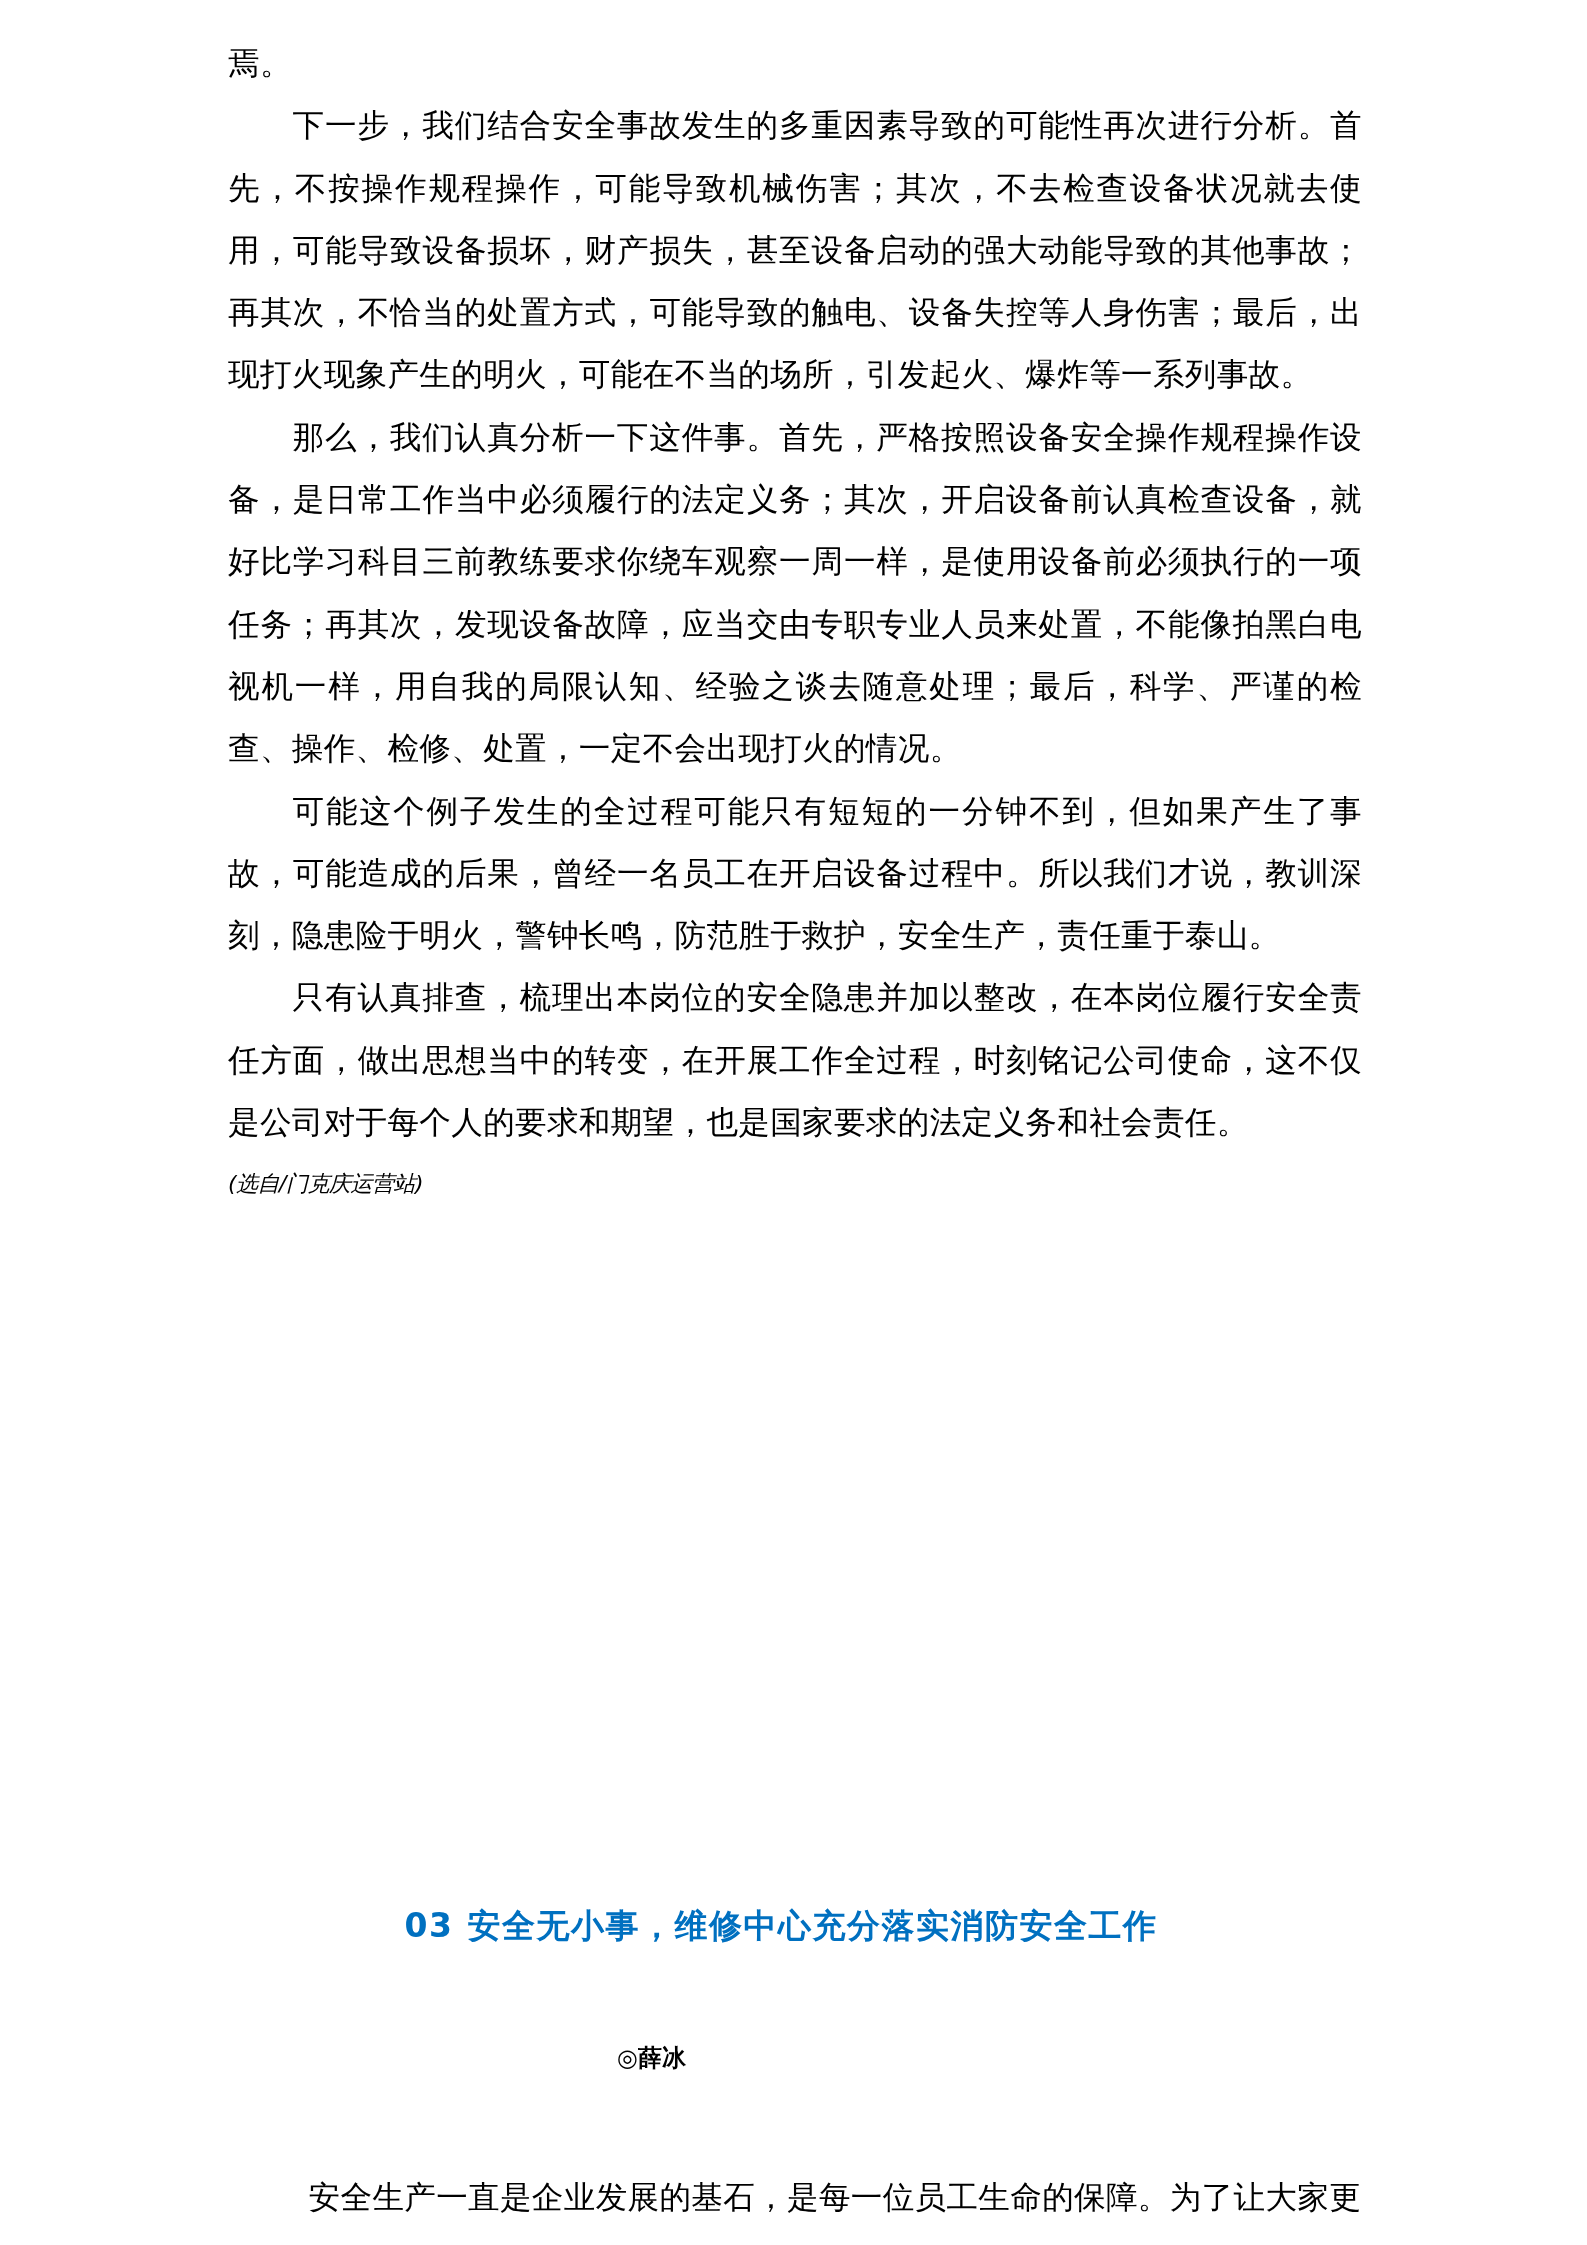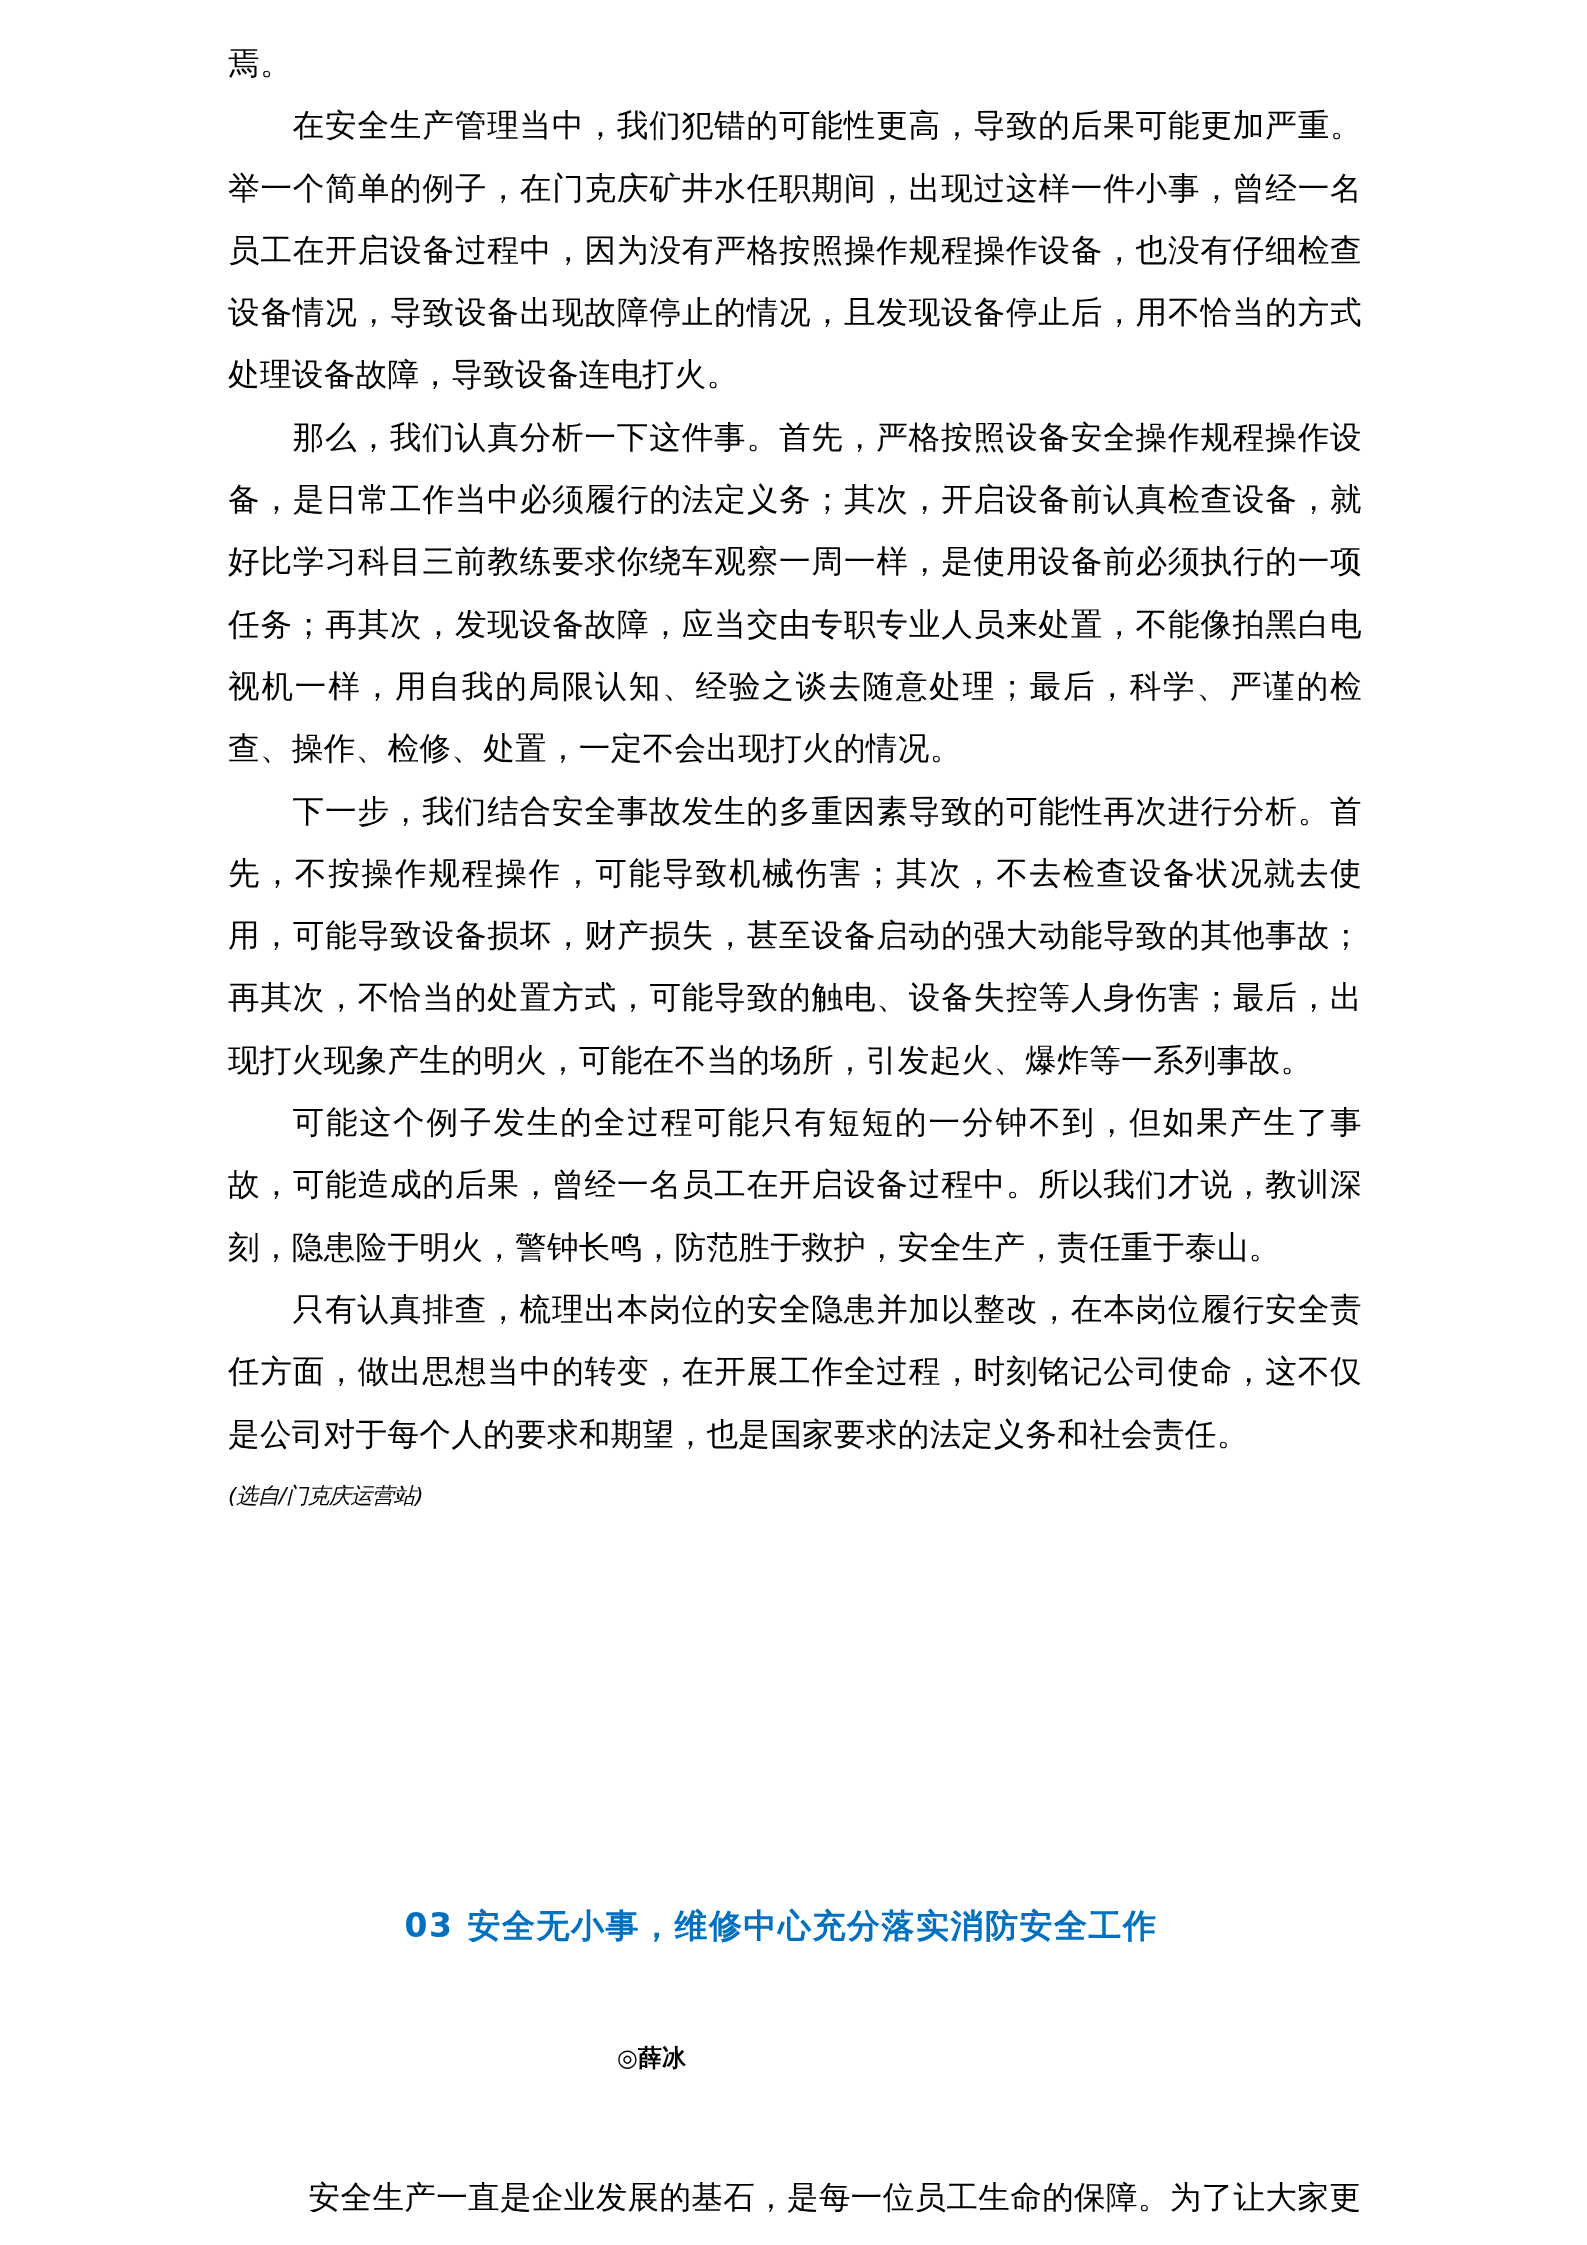--- a/index.html
+++ b/index.html
@@ -94,23 +94,22 @@
     white-space: nowrap;
   }
 </style>
 </head>
 <body>
 
 <div class="page">
 
   <div class="body-text">
     <p>焉。</p>
-    <p class="indent">在安全生产管理当中，我们犯错的可能性更高，导致的后果可能更加严重。举一个简单的例子，在门克庆矿井水任职期间，出现过这样一件小事，曾经一名员工在开启设备过程中，因为没有严格按照操作规程操作设备，也没有仔细检查设备情况，导致设备出现故障停止的情况，且发现设备停止后，用不恰当的方式处理设备故障，导致设备连电打火。</p>
+    <p class="indent">下一步，我们结合安全事故发生的多重因素导致的可能性再次进行分析。首先，不按操作规程操作，可能导致机械伤害；其次，不去检查设备状况就去使用，可能导致设备损坏，财产损失，甚至设备启动的强大动能导致的其他事故；再其次，不恰当的处置方式，可能导致的触电、设备失控等人身伤害；最后，出现打火现象产生的明火，可能在不当的场所，引发起火、爆炸等一系列事故。</p>
     <p class="indent">那么，我们认真分析一下这件事。首先，严格按照设备安全操作规程操作设备，是日常工作当中必须履行的法定义务；其次，开启设备前认真检查设备，就好比学习科目三前教练要求你绕车观察一周一样，是使用设备前必须执行的一项任务；再其次，发现设备故障，应当交由专职专业人员来处置，不能像拍黑白电视机一样，用自我的局限认知、经验之谈去随意处理；最后，科学、严谨的检查、操作、检修、处置，一定不会出现打火的情况。</p>
-    <p class="indent">下一步，我们结合安全事故发生的多重因素导致的可能性再次进行分析。首先，不按操作规程操作，可能导致机械伤害；其次，不去检查设备状况就去使用，可能导致设备损坏，财产损失，甚至设备启动的强大动能导致的其他事故；再其次，不恰当的处置方式，可能导致的触电、设备失控等人身伤害；最后，出现打火现象产生的明火，可能在不当的场所，引发起火、爆炸等一系列事故。</p>
     <p class="indent">可能这个例子发生的全过程可能只有短短的一分钟不到，但如果产生了事故，可能造成的后果，曾经一名员工在开启设备过程中。所以我们才说，教训深刻，隐患险于明火，警钟长鸣，防范胜于救护，安全生产，责任重于泰山。</p>
     <p class="indent">只有认真排查，梳理出本岗位的安全隐患并加以整改，在本岗位履行安全责任方面，做出思想当中的转变，在开展工作全过程，时刻铭记公司使命，这不仅是公司对于每个人的要求和期望，也是国家要求的法定义务和社会责任。</p>
     <p class="attribution">(选自/门克庆运营站)</p>
   </div>
 
   <div class="section-heading">
     <span class="num heading-colored" style="color: rgb(0, 112, 192);">03</span><span class="heading-colored" style="color: rgb(0, 112, 192);">安全无小事，维修中心充分落实消防安全工作</span>
   </div>
 
   <div class="author">◎薛冰</div>

